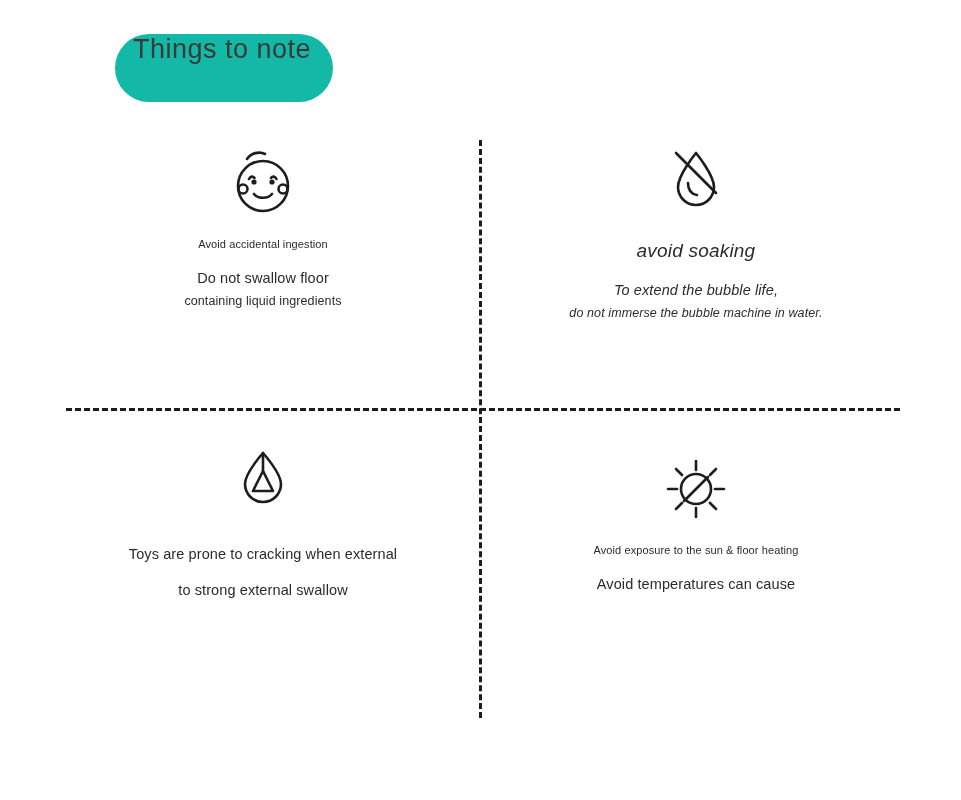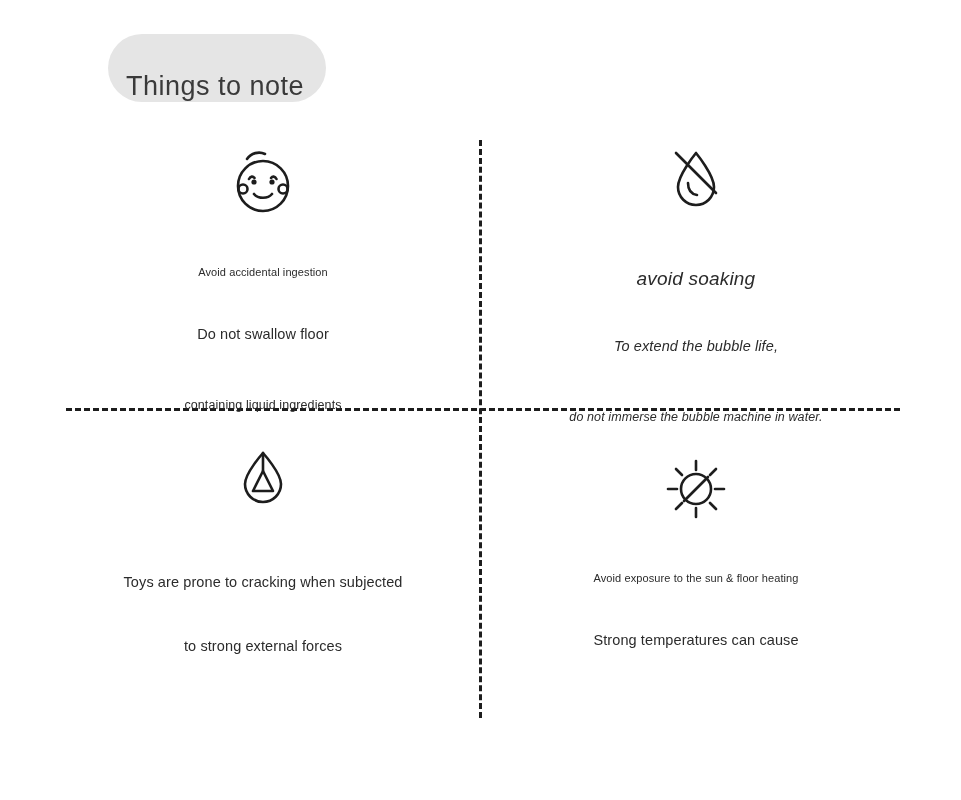--- a/index.html
+++ b/index.html
@@ -12,28 +12,28 @@
     background: #ffffff;
     font-family: "Liberation Sans", sans-serif;
     color: #2b2b2b;
     position: relative;
     overflow: hidden;
   }
 
   
   .title-pill {
     position: absolute;
-    left: 108px;
+    left: 115px;
     top: 34px;
     width: 218px;
     height: 68px;
-    background: #e5e5e5;
+    background: #14b8a6;
     border-radius: 34px;
     display: flex;
-    align-items: flex-end;
+    align-items: flex-start;
     justify-content: center;
   }
   .title-pill .title-text {
     font-size: 27px;
     color: #3a3a3a;
     letter-spacing: 0.5px;
     font-weight: 400;
     position: relative;
     left: -2px;
   }
@@ -65,21 +65,20 @@
     border-top: 3px dashed #1d1d1d;
   }
 
   .cell {
     position: absolute;
     width: 460px;
     display: flex;
     flex-direction: column;
     align-items: center;
     text-align: center;
-    gap: 28px;
   }
   .cell-tl { left: 33px;  top: 8px; }
   .cell-tr { left: 466px; top: 8px; font-style: italic; }
   .cell-bl { left: 33px;  top: 302px; }
   .cell-br { left: 466px; top: 314px; }
 
   .icon-wrap {
     height: 86px;
     display: flex;
     align-items: center;
@@ -103,21 +102,21 @@
   }
   .line {
     font-size: 14.5px;
     color: #2b2b2b;
     font-weight: 400;
     margin-top: 20px;
     letter-spacing: 0.1px;
   }
   .line.small {
     font-size: 12.5px;
-    margin-top: 28px;
+    margin-top: 8px;
     text-align: center;
   }
 </style>
 </head>
 <body>
 
 <div class="title-pill">
   <span class="title-text">Things to note</span>
 </div>
 
@@ -159,36 +158,36 @@
   </div>
 
   <div class="cell cell-bl">
     <div class="icon-wrap">
       <svg width="84" height="84" viewBox="0 0 84 84" fill="none" stroke="#1d1d1d" stroke-width="2.6" stroke-linecap="round" stroke-linejoin="round">
         <path d="M42 20 C42 20 24 40 24 51 A18 18 0 0 0 60 51 C60 40 42 20 42 20 Z"></path>
         <path d="M42 38 L32 58 L52 58 Z"></path>
         <line x1="42" y1="20" x2="42" y2="38"></line>
       </svg>
     </div>
-    <div class="line">Toys are prone to cracking when subjected</div>
-    <div class="line">to strong external forces</div>
+    <div class="line">Toys are prone to cracking when external</div>
+    <div class="line">to strong external swallow</div>
   </div>
 
   <div class="cell cell-br">
     <div class="icon-wrap">
       <svg width="88" height="88" viewBox="0 0 88 88" fill="none" stroke="#1d1d1d" stroke-width="2.6" stroke-linecap="round" stroke-linejoin="round">
         <circle cx="44" cy="46" r="15"></circle>
         <line x1="44" y1="18" x2="44" y2="27"></line>
         <line x1="44" y1="65" x2="44" y2="74"></line>
         <line x1="16" y1="46" x2="25" y2="46"></line>
         <line x1="63" y1="46" x2="72" y2="46"></line>
         <line x1="24" y1="26" x2="30" y2="32"></line>
         <line x1="58" y1="60" x2="64" y2="66"></line>
         <line x1="64" y1="26" x2="58" y2="32"></line>
         <line x1="30" y1="60" x2="24" y2="66"></line>
         <line x1="32" y1="58" x2="56" y2="34"></line>
       </svg>
     </div>
     <div class="heading-sm">Avoid exposure to the sun &amp; floor heating</div>
-    <div class="line">Strong temperatures can cause</div>
+    <div class="line">Avoid temperatures can cause</div>
   </div>
 
 </div>
 
 </body></html>

